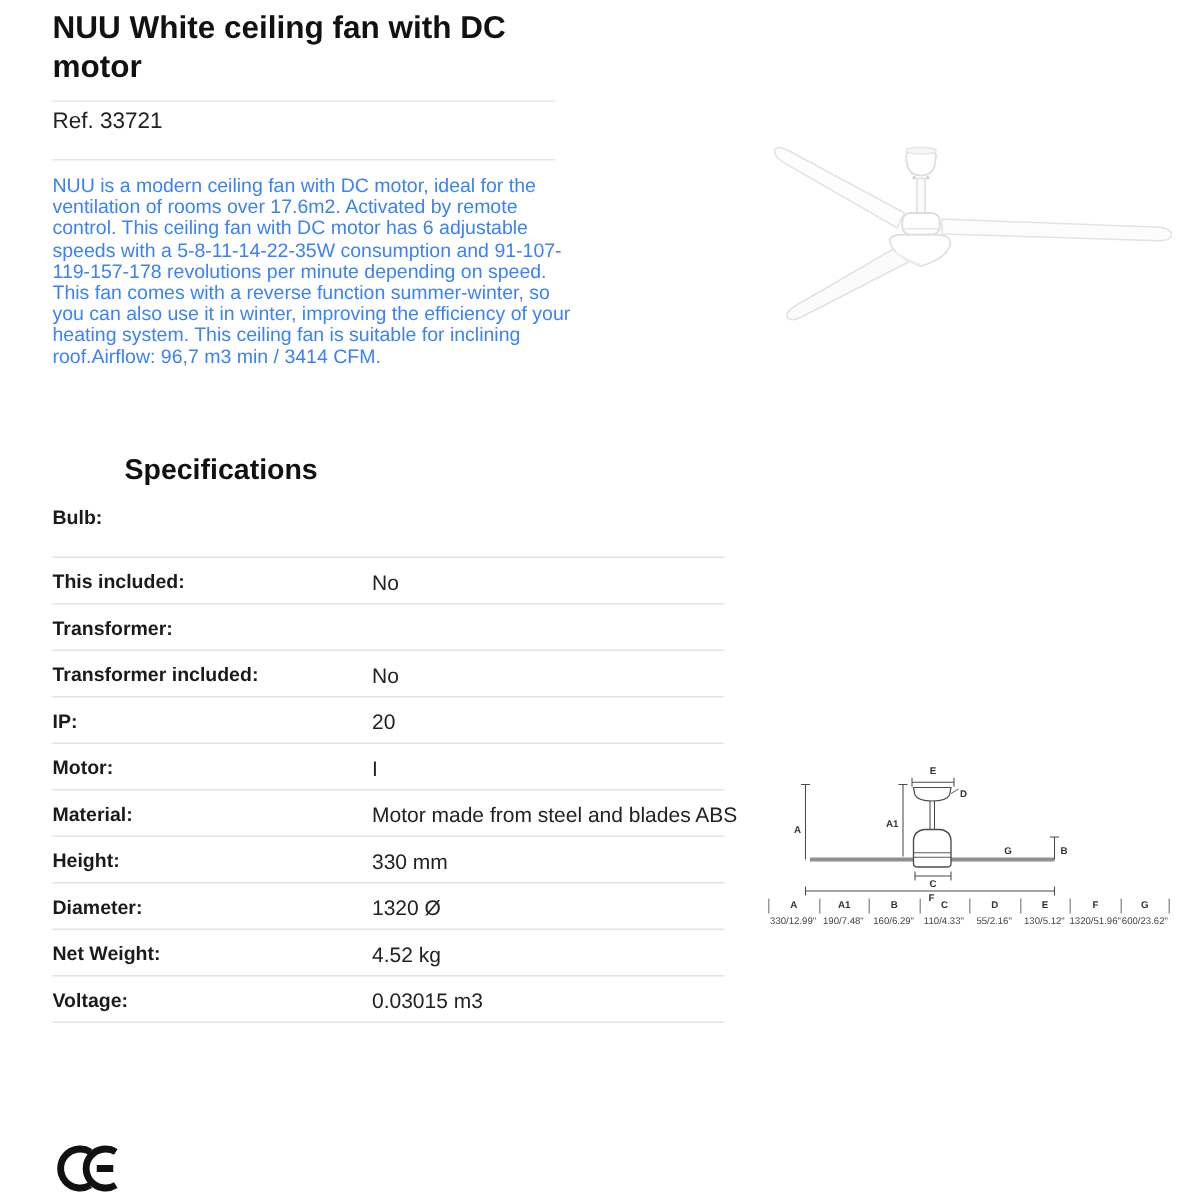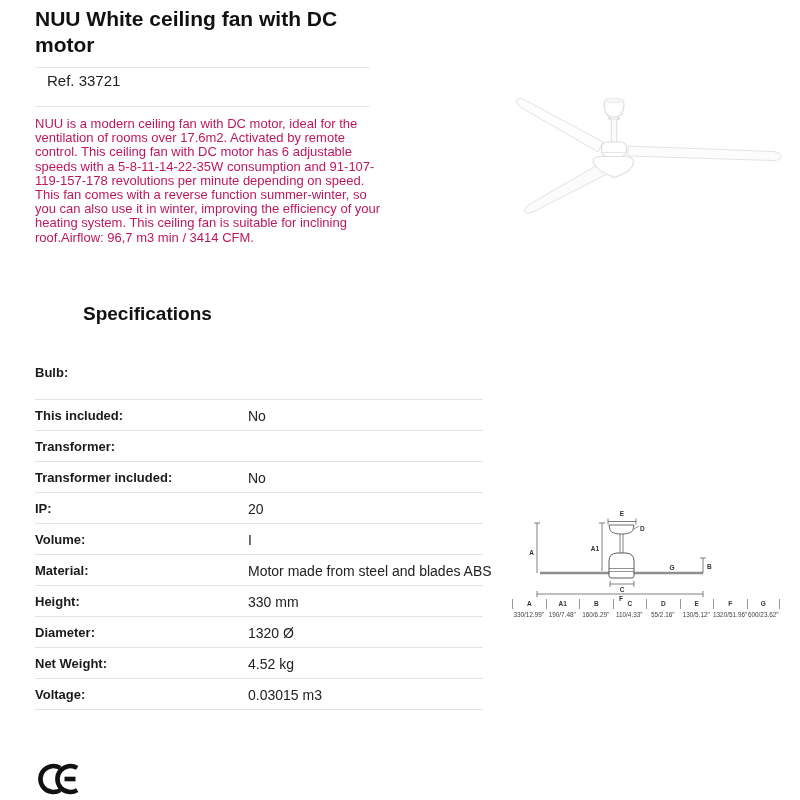--- a/index.html
+++ b/index.html
@@ -17,32 +17,32 @@
   .title {
     left: 35px; top: 6px; width: 352px;
     font-size: 21px; line-height: 26px; font-weight: bold; color: #111;
   }
   .hr-short {
     left: 35px; width: 335px; height: 0;
     border-top: 1px solid #e7e7e7;
   }
   .ref {
     left: 35px; top: 72px; width: 335px;
-    font-size: 15px; color: #222; margin-left: 12px;
+    font-size: 15px; color: #222;
   }
   .description {
     left: 35px; top: 117px; width: 352px;
-    font-size: 13px; line-height: 14.2px; color: #be185d;
+    font-size: 13px; line-height: 14.2px; color: #3b82f6;
   }
   .spec-heading {
     left: 35px; top: 303px;
     font-size: 19px; font-weight: bold; color: #111; margin-left: 48px;
   }
   .spec-table {
-    left: 35px; top: 356px; width: 448px;
+    left: 35px; top: 328px; width: 448px;
   }
   .spec-row {
     position: relative;
     height: 31px;
     border-bottom: 1px solid #e3e3e3;
   }
   .spec-row.row-tall { height: 44px; }
   .spec-row .lbl {
     position: absolute; left: 0; top: 8px;
     font-size: 13px; font-weight: bold; color: #1a1a1a;
@@ -103,21 +103,21 @@
   </div>
     <div class="spec-row">
     <span class="lbl">Transformer included:</span>
     <span class="val">No</span>
   </div>
     <div class="spec-row">
     <span class="lbl">IP:</span>
     <span class="val">20</span>
   </div>
     <div class="spec-row">
-    <span class="lbl">Volume:</span>
+    <span class="lbl">Motor:</span>
     <span class="val">I</span>
   </div>
     <div class="spec-row">
     <span class="lbl">Material:</span>
     <span class="val">Motor made from steel and blades ABS</span>
   </div>
     <div class="spec-row">
     <span class="lbl">Height:</span>
     <span class="val">330 mm</span>
   </div>

